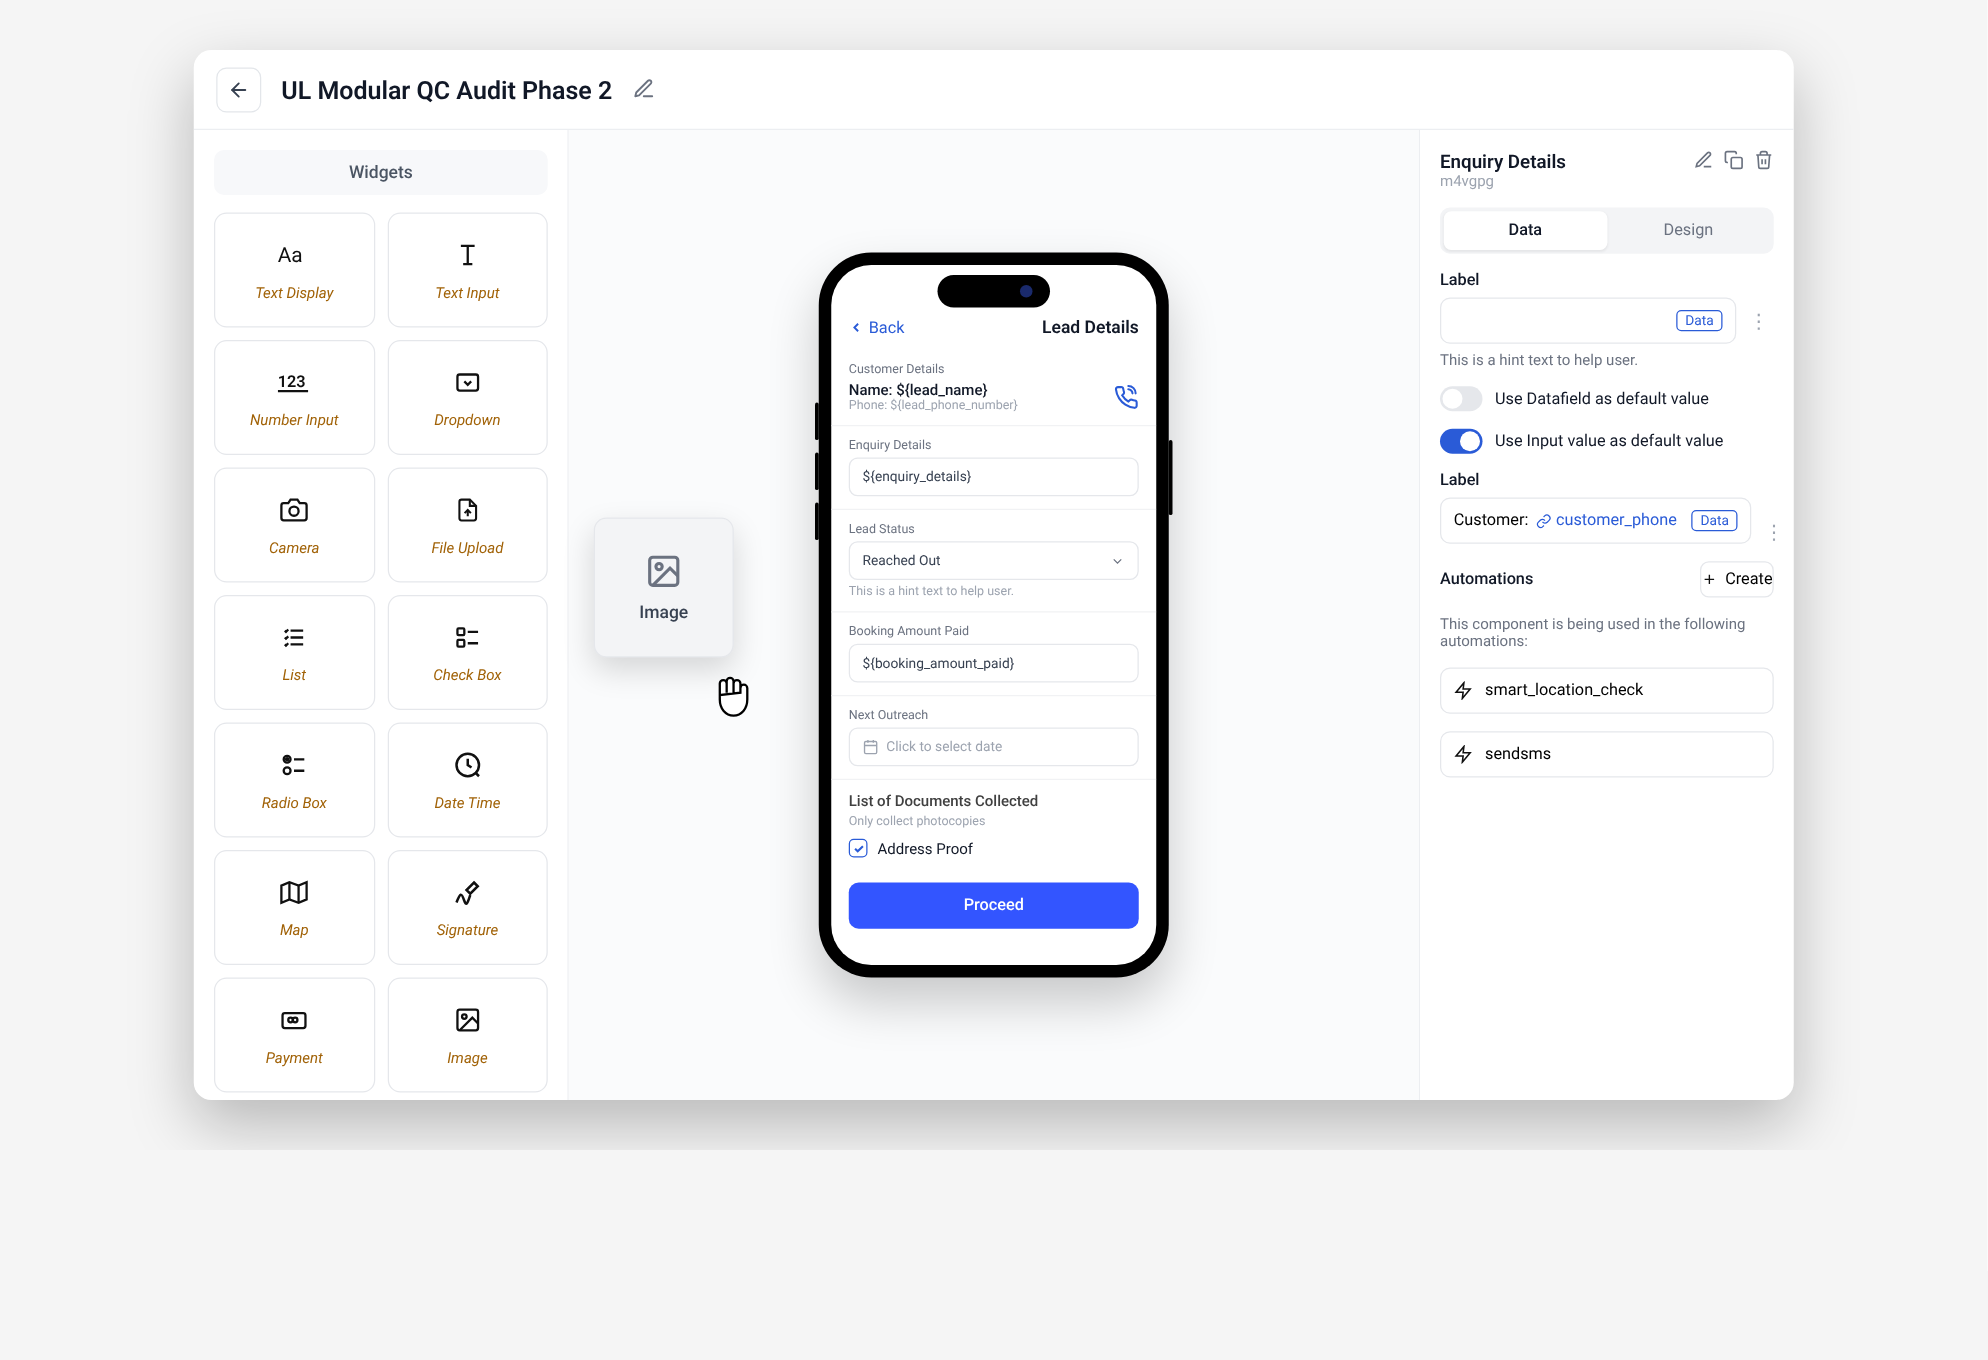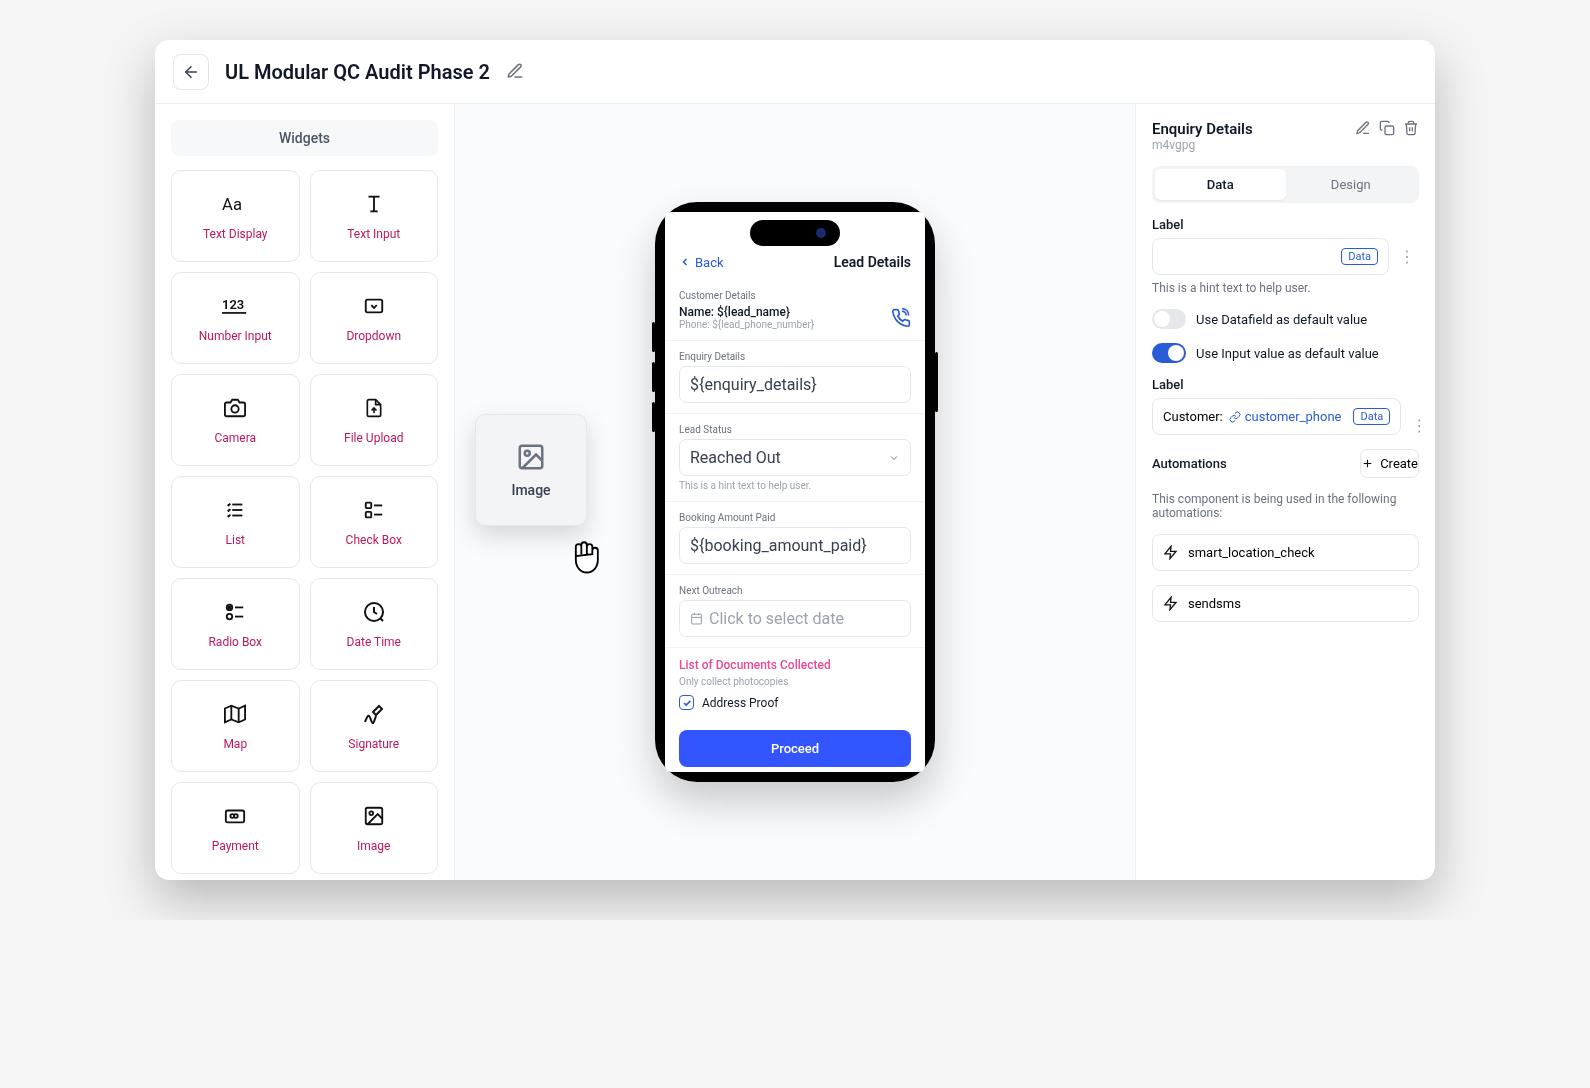--- a/index.html
+++ b/index.html
@@ -11,46 +11,46 @@
 .topbar { height: 64px; border-bottom: 1px solid #eceef1; display: flex; align-items: center; padding: 4px 18px; gap: 16px; }
 .back-btn { width: 36px; height: 36px; border: 1px solid #e3e6ea; border-radius: 8px; display: flex; align-items: center; justify-content: center; cursor: pointer; }
 .title { font-size: 20px; font-weight: 600; color: #111827; }
 .edit-title { width: 20px; height: 20px; color: #6b7280; cursor: pointer; }
 .main { flex: 1; display: flex; min-height: 0; }
 .sidebar { width: 300px; border-right: 1px solid #eceef1; padding: 16px; overflow-y: auto; }
 .widgets-header { background: #f7f8fa; border-radius: 8px; text-align: center; padding: 10px 0; font-size: 14px; font-weight: 500; color: #4b5563; margin-bottom: 14px; }
 .widgets-grid { display: grid; grid-template-columns: repeat(2, 1fr); gap: 10px; }
 .widget-tile { border: 1px solid #e5e7eb; border-radius: 10px; height: 92px; display: flex; flex-direction: column; align-items: center; justify-content: center; gap: 10px; cursor: grab; background: #fff; }
 .widget-tile .wicon { width: 26px; height: 26px; color: #111827; display: flex; align-items: center; justify-content: center; }
-.widget-tile .wlabel { font-size: 12px; color: #be185d; }
+.widget-tile .wlabel { font-size: 12px; color: #a16207; font-style: italic; }
 .widgets-grid.row-bottom { grid-template-columns: repeat(2, 1fr); margin-top: 10px; }
 .canvas { flex: 1; background: #fafbfc; display: flex; align-items: center; justify-content: center; position: relative; }
 .drag-ghost {
   position: absolute; left: 20px; top: 310px; width: 112px; height: 112px;
   background: #f3f4f6; border: 1px solid #e5e7eb; border-radius: 10px;
   display: flex; flex-direction: column; align-items: center; justify-content: center; gap: 10px;
   box-shadow: 0 10px 25px rgba(0,0,0,.15);
 }
 .drag-cursor { position: absolute; left: 108px; top: 430px; width: 44px; height: 44px; }
 .phone {
   width: 280px; height: 580px; background: #000; border-radius: 42px; padding: 10px; position: relative;
   box-shadow: 0 20px 40px rgba(0,0,0,.2);
 }
 .phone:before, .phone:after { content:''; position:absolute; background:#000; border-radius:2px; }
 .phone:before { right:-3px; top:150px; width:3px; height:60px; }
 .phone:after  { left:-3px; top:120px; width:3px; height:30px; box-shadow: 0 40px 0 #000, 0 80px 0 #000; }
-.screen { width: 100%; height: 100%; background: #fff; border-radius: 6px; overflow: hidden; position: relative; display: flex; flex-direction: column; }
+.screen { width: 100%; height: 100%; background: #fff; border-radius: 32px; overflow: hidden; position: relative; display: flex; flex-direction: column; }
 .notch { position: absolute; top: 8px; left: 50%; transform: translateX(-50%); width: 90px; height: 26px; background: #000; border-radius: 14px; z-index: 5; }
 .notch .cam { position: absolute; right: 14px; top: 8px; width: 10px; height: 10px; background: #1a2a6c; border-radius: 50%; }
 .nav-row { padding: 42px 14px 10px; display: flex; justify-content: space-between; align-items: center; }
 .nav-back { display: flex; align-items: center; gap: 4px; color: #2a5bd7; font-size: 13px; cursor: pointer; }
 .nav-title { font-size: 14px; font-weight: 600; color: #111827; }
 .section { padding: 10px 14px; border-bottom: 1px solid #f1f2f4; }
 .section-label { font-size: 10px; color: #6b7280; margin-bottom: 4px; }
-.field-box { border: 1px solid #e5e7eb; border-radius: 7px; padding: 8px 10px; font-size: 16px; color: #374151; display: flex; align-items: center; gap: 6px; }
+.field-box { border: 1px solid #e5e7eb; border-radius: 7px; padding: 8px 10px; font-size: 11px; color: #374151; display: flex; align-items: center; gap: 6px; }
 .name-line { font-size: 12px; color: #111827; font-weight: 500; }
 .phone-line { font-size: 10px; color: #9ca3af; }
 .call-ico { color: #2a5bd7; }
 .hint { font-size: 10px; color: #9ca3af; margin-top: 4px; }
 .checkbox-row { display: flex; align-items: center; gap: 8px; font-size: 12px; color: #111827; }
 .chk { width: 15px; height: 15px; border: 1.5px solid #2a5bd7; border-radius: 4px; display: flex; align-items: center; justify-content: center; color: #2a5bd7; }
 .proceed {
   margin: 10px 14px 14px; background: #3355ff; color: #fff; border-radius: 8px; padding: 11px 0;
   text-align: center; font-size: 13px; font-weight: 500; cursor: pointer;
 }
@@ -351,21 +351,21 @@
                   <rect x="3" y="4" width="18" height="18" rx="2"></rect>
                   <line x1="16" y1="2" x2="16" y2="6"></line>
                   <line x1="8" y1="2" x2="8" y2="6"></line>
                   <line x1="3" y1="10" x2="21" y2="10"></line>
                 </svg>
               <span>Click to select date</span>
             </div>
           </div>
 
           <div class="section" style="border:none;">
-            <div class="section-label" style="font-size:12px;color:#ec4899;font-weight:500;">List of Documents Collected</div>
+            <div class="section-label" style="font-size:12px;color:#404040;font-weight:500;">List of Documents Collected</div>
             <div class="hint" style="margin-top:0;margin-bottom:8px;">Only collect photocopies</div>
             <div class="checkbox-row">
               <div class="chk">
                   <svg width="10" height="10" viewBox="0 0 24 24" fill="none" stroke="#2a5bd7" stroke-width="4">
                     <path d="M5 12l5 5L20 7"></path>
                   </svg>
                 </div>
               <span>Address Proof</span>
             </div>
           </div>

